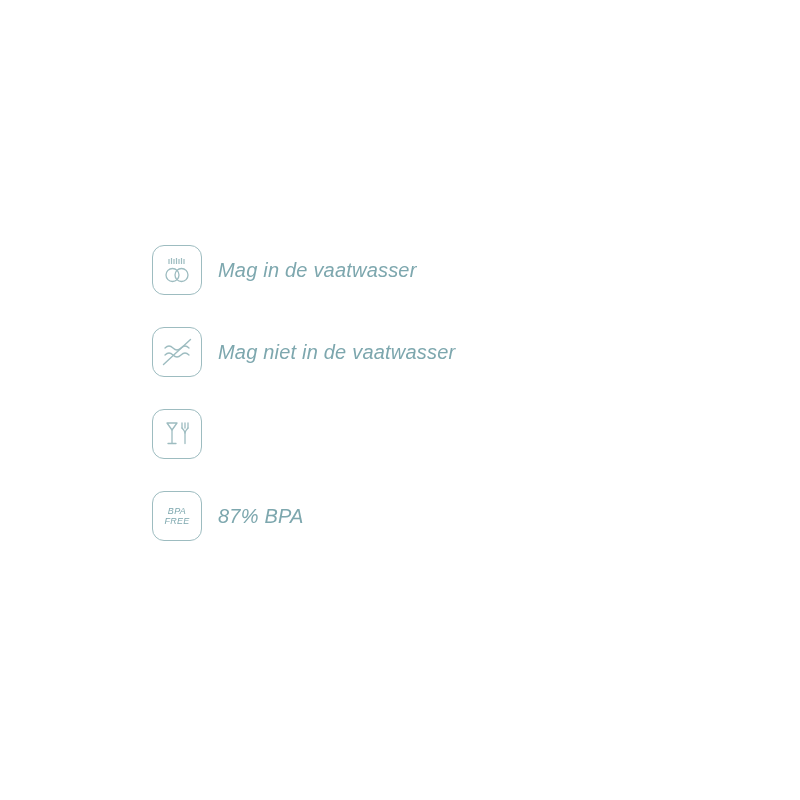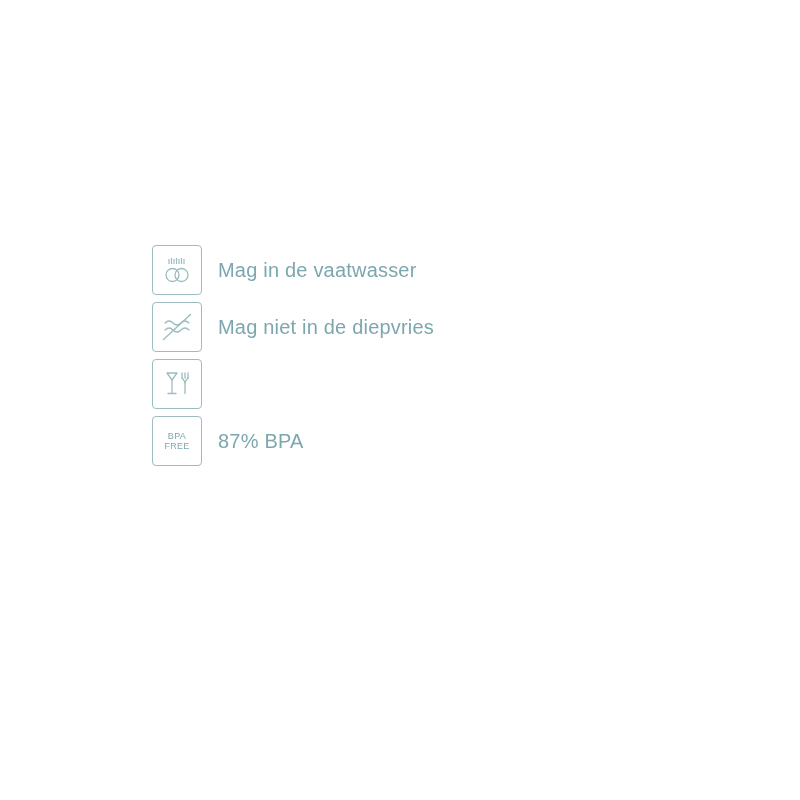--- a/index.html
+++ b/index.html
@@ -18,33 +18,34 @@
     width: 800px;
     height: 800px;
     box-sizing: border-box;
   }
   .icon-list {
     position: absolute;
     left: 152px;
     top: 245px;
     display: flex;
     flex-direction: column;
-    gap: 7px;
+    gap: 32px;
+    font-style: italic;
   }
   .icon-row {
     display: flex;
     align-items: center;
     gap: 16px;
   }
   .icon-box {
     width: 50px;
     height: 50px;
     flex: 0 0 50px;
     border: 1.4px solid #9dbcc0;
-    border-radius: 4px;
+    border-radius: 12px;
     box-sizing: border-box;
     display: flex;
     align-items: center;
     justify-content: center;
     background: #ffffff;
   }
   .icon-box svg {
     display: block;
   }
   .row-label {
@@ -89,21 +90,21 @@
     <div class="icon-row">
       <div class="icon-box">
         <svg width="34" height="34" viewBox="0 0 34 34" fill="none" stroke="#9dbcc0" stroke-width="1.3" stroke-linecap="round">
 
           <path d="M5 13 q4 -4 8 0 q4 4 8 0 q4 -4 8 0"></path>
           <path d="M5 20 q4 -4 8 0 q4 4 8 0 q4 -4 8 0"></path>
 
           <line x1="3.5" y1="29.5" x2="30.5" y2="4.5" stroke-width="1.4"></line>
         </svg>
       </div>
-      <div class="row-label">Mag niet in de diepvries</div>
+      <div class="row-label">Mag niet in de vaatwasser</div>
     </div>
 
     <div class="icon-row">
       <div class="icon-box">
         <svg width="34" height="34" viewBox="0 0 34 34" fill="none" stroke="#9dbcc0" stroke-width="1.3" stroke-linecap="round" stroke-linejoin="round">
 
           <path d="M7 6 L17 6 L12 13 Z"></path>
           <line x1="12" y1="13" x2="12" y2="26"></line>
           <line x1="8" y1="26.5" x2="16" y2="26.5"></line>
 

